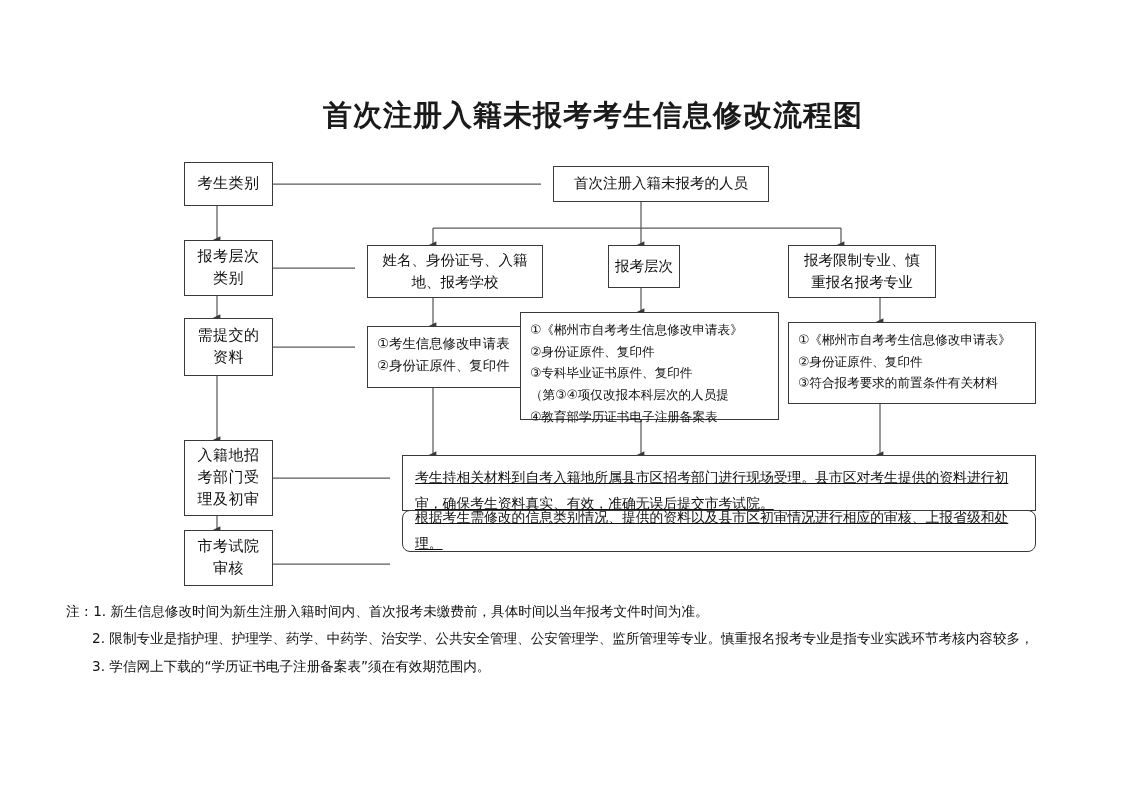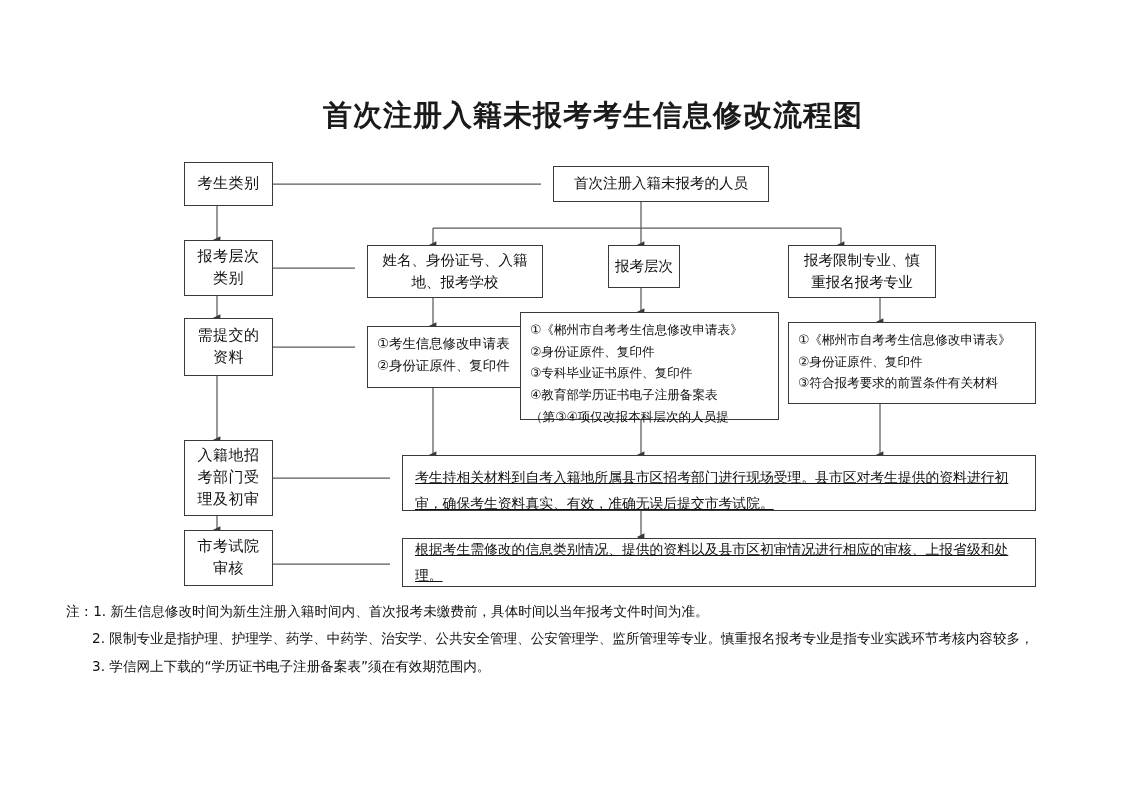--- a/index.html
+++ b/index.html
@@ -180,22 +180,22 @@
     <span>①考生信息修改申请表</span>
     <span>②身份证原件、复印件</span>
   </span>
 </div>
 
 <div class="box list list-sm" style="left:508px; top:312px; width:259px; height:108px;">
   <span class="lines">
     <span>①《郴州市自考考生信息修改申请表》</span>
     <span>②身份证原件、复印件</span>
     <span>③专科毕业证书原件、复印件</span>
+    <span>（第③④项仅改报本科层次的人员提</span>
     <span>④教育部学历证书电子注册备案表</span>
-    <span>（第③④项仅改报本科层次的人员提</span>
   </span>
 </div>
 
 <div class="box list list-sm" style="left:776px; top:322px; width:248px; height:82px;">
   <span class="lines">
     <span>①《郴州市自考考生信息修改申请表》</span>
     <span>②身份证原件、复印件</span>
     <span>③符合报考要求的前置条件有关材料</span>
   </span>
 </div>
@@ -208,21 +208,21 @@
 
 <div class="box para" style="left:390px; top:455px; width:634px; height:56px;">
   <span>考生持相关材料到自考入籍地所属县市区招考部门进行现场受理。县市区对考生提供的资料进行初审，确保考生资料真实、有效，准确无误后提交市考试院。</span>
 </div>
 
 <div class="box left-label" style="left:172px; top:530px; width:89px; height:56px; white-space:pre-line;">
   <span class="wrap">市考试院
 审核</span>
 </div>
 
-<div class="box para single" style="left:390px; top:538px; width:634px; height:49px;">
+<div class="box para single" style="left:390px; top:510px; width:634px; height:42px;border-radius:8px;">
   <span>根据考生需修改的信息类别情况、提供的资料以及县市区初审情况进行相应的审核、上报省级和处理。</span>
 </div>
 
 <div class="notes">
   <p>注：1. 新生信息修改时间为新生注册入籍时间内、首次报考未缴费前，具体时间以当年报考文件时间为准。</p>
   <p class="indent">2. 限制专业是指护理、护理学、药学、中药学、治安学、公共安全管理、公安管理学、监所管理等专业。慎重报名报考专业是指专业实践环节考核内容较多，</p>
   <p class="indent">3. 学信网上下载的“学历证书电子注册备案表”须在有效期范围内。</p>
 </div>
 
 </body></html>

